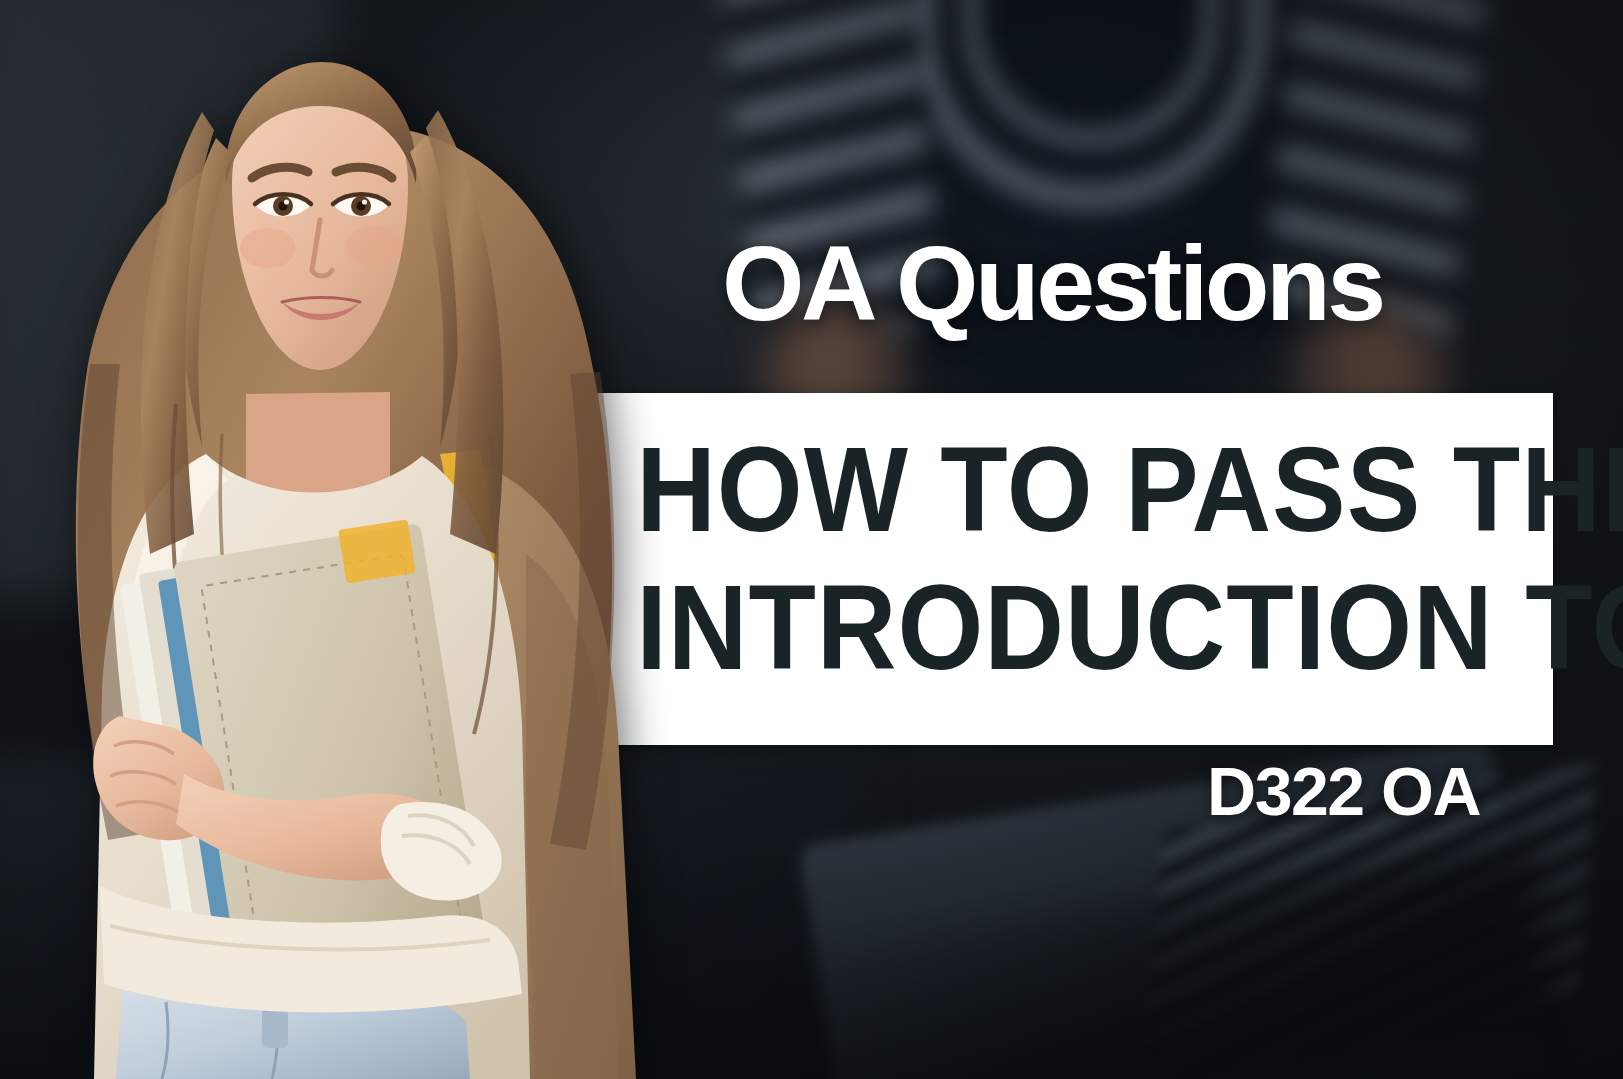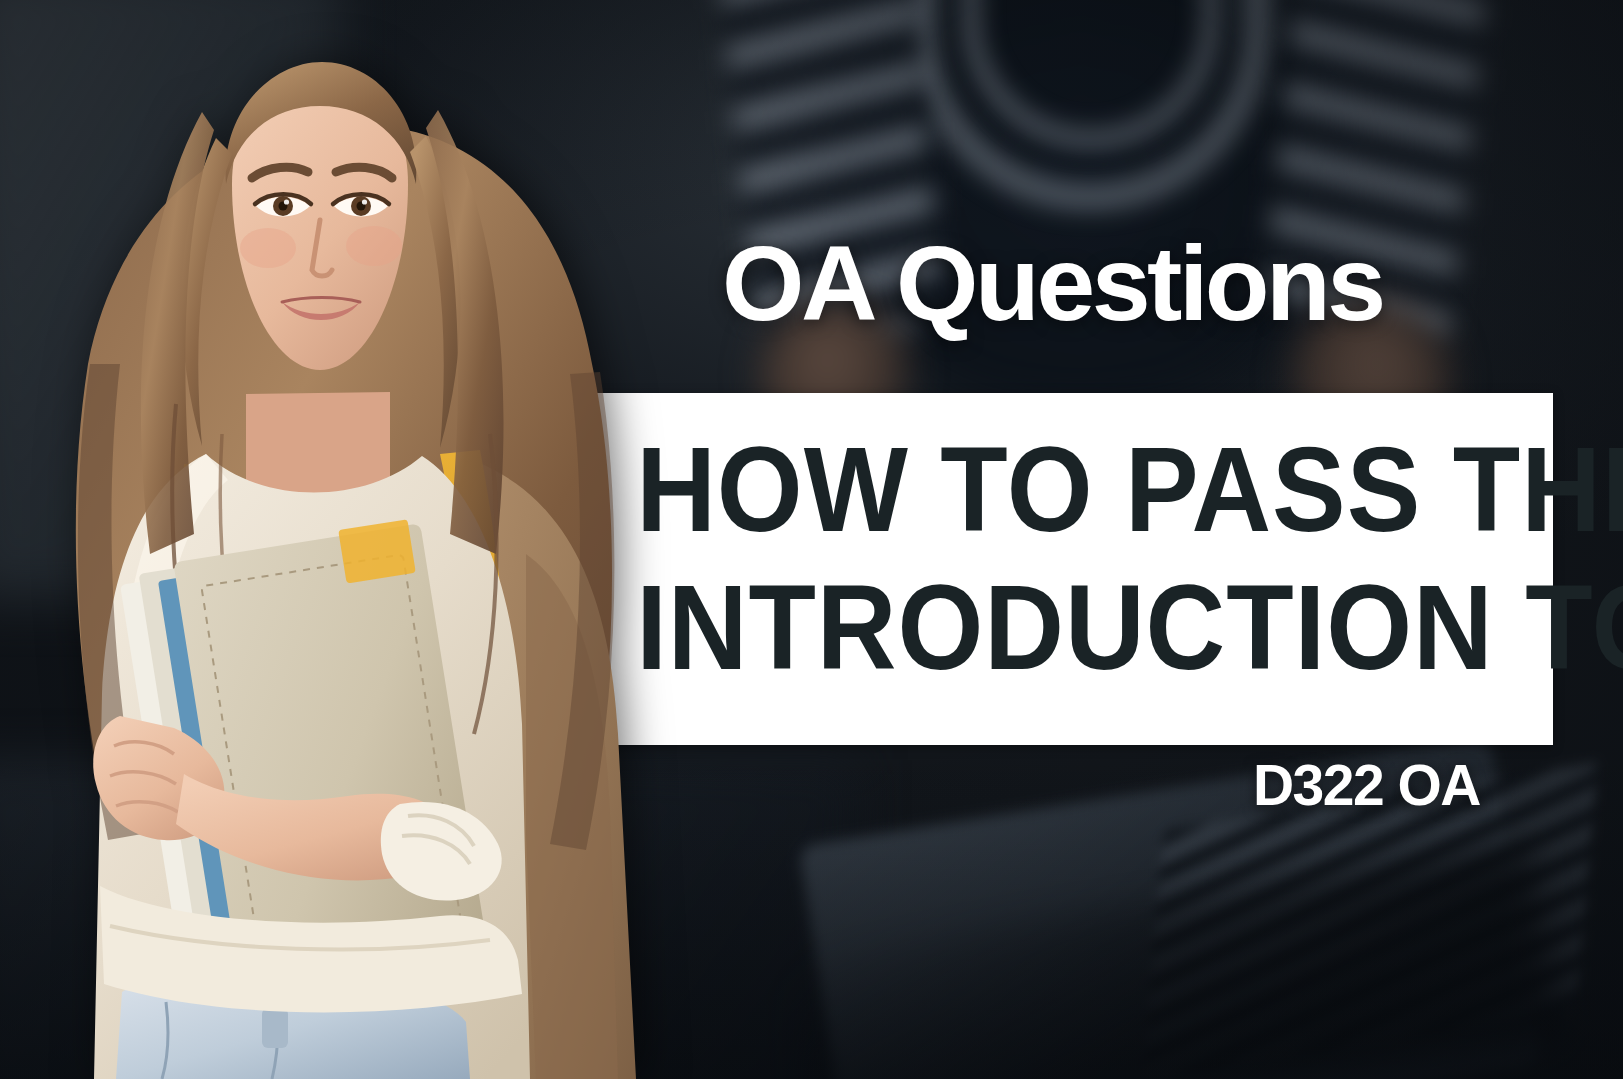--- a/index.html
+++ b/index.html
@@ -153,21 +153,21 @@
   }
   .headline .ln{display:block;}
   .headline .ln1{padding-right:2px;}
   .headline .ln2{padding-right:2px;}
 
   .tagline{
     position:absolute;left:900px;top:752px;width:580px;
     z-index:6;
     text-align:right;
     color:#ffffff;
-    font-size:57px;
+    font-size:68px;
     font-weight:700;
     letter-spacing:-1.5px;
     white-space:nowrap;
     text-shadow:0 3px 14px rgba(0,0,0,.55);
   }
 </style>
 </head>
 <body>
 
 <div class="canvas">

